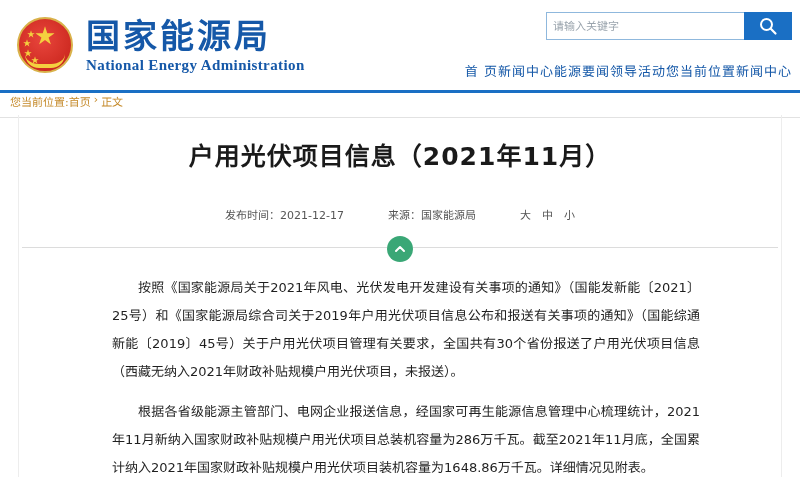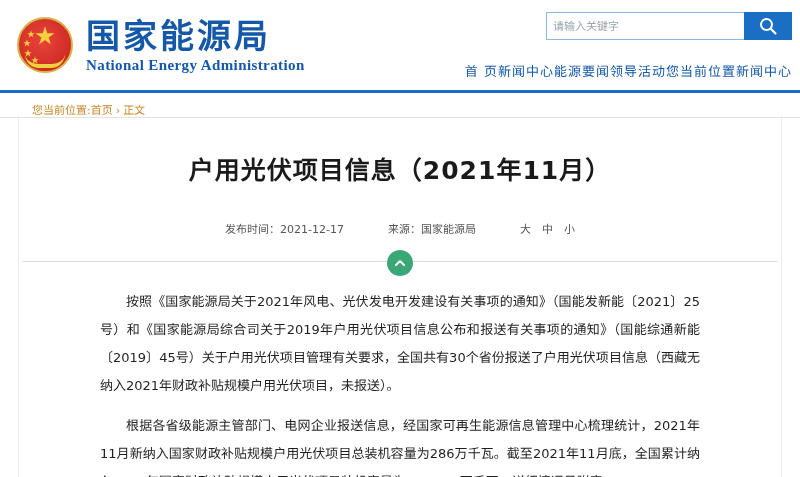--- a/index.html
+++ b/index.html
@@ -145,42 +145,42 @@
     letter-spacing: 1px;
     white-space: nowrap;
   }
 
   
   .crumb-bar {
     height: 24px;
     background: #ffffff;
     border-bottom: 1px solid #e2e2e2;
     display: flex;
-    align-items: flex-end;
-    padding-left: 32px;
+    align-items: flex-start;
+    padding-left: 10px;
     font-family: "DejaVu Sans", "Liberation Sans", sans-serif;
     font-size: 11px;
     color: #c58a2a;
   }
   .crumb-bar a { color: #c58a2a; text-decoration: none; }
   .crumb-sep { margin: 0 3px; color: #c58a2a; }
 
   
   .article {
     position: relative;
     padding: 0 22px;
     box-sizing: border-box;
   }
   .doc-title {
     text-align: center;
     font-family: "DejaVu Sans", "Liberation Sans", sans-serif;
     font-size: 25px;
     font-weight: bold;
     color: #1a1a1a;
-    margin-top: 32px;
+    margin-top: 18px;
     letter-spacing: 1px;
   }
   .meta {
     display: flex;
     justify-content: center;
     align-items: center;
     gap: 44px;
     margin-top: 34px;
     font-family: "DejaVu Sans", "Liberation Sans", sans-serif;
     font-size: 11px;
@@ -217,21 +217,21 @@
 
   .body-text {
     margin-top: 14px;
     padding: 0 78px;
     font-family: "DejaVu Sans", "Liberation Sans", sans-serif;
     font-size: 13px;
     line-height: 28px;
     color: #1f1f1f;
     text-align: justify;
   }
-  .body-text p { margin: 0 0 12px 0; text-indent: 26px; }
+  .body-text p { margin: 0 0 12px 12px; text-indent: 26px; }
 
   
   .rail-left, .rail-right {
     position: absolute;
     top: 115px;
     width: 1px;
     height: 362px;
     background: #ededed;
   }
   .rail-left { left: 18px; }

